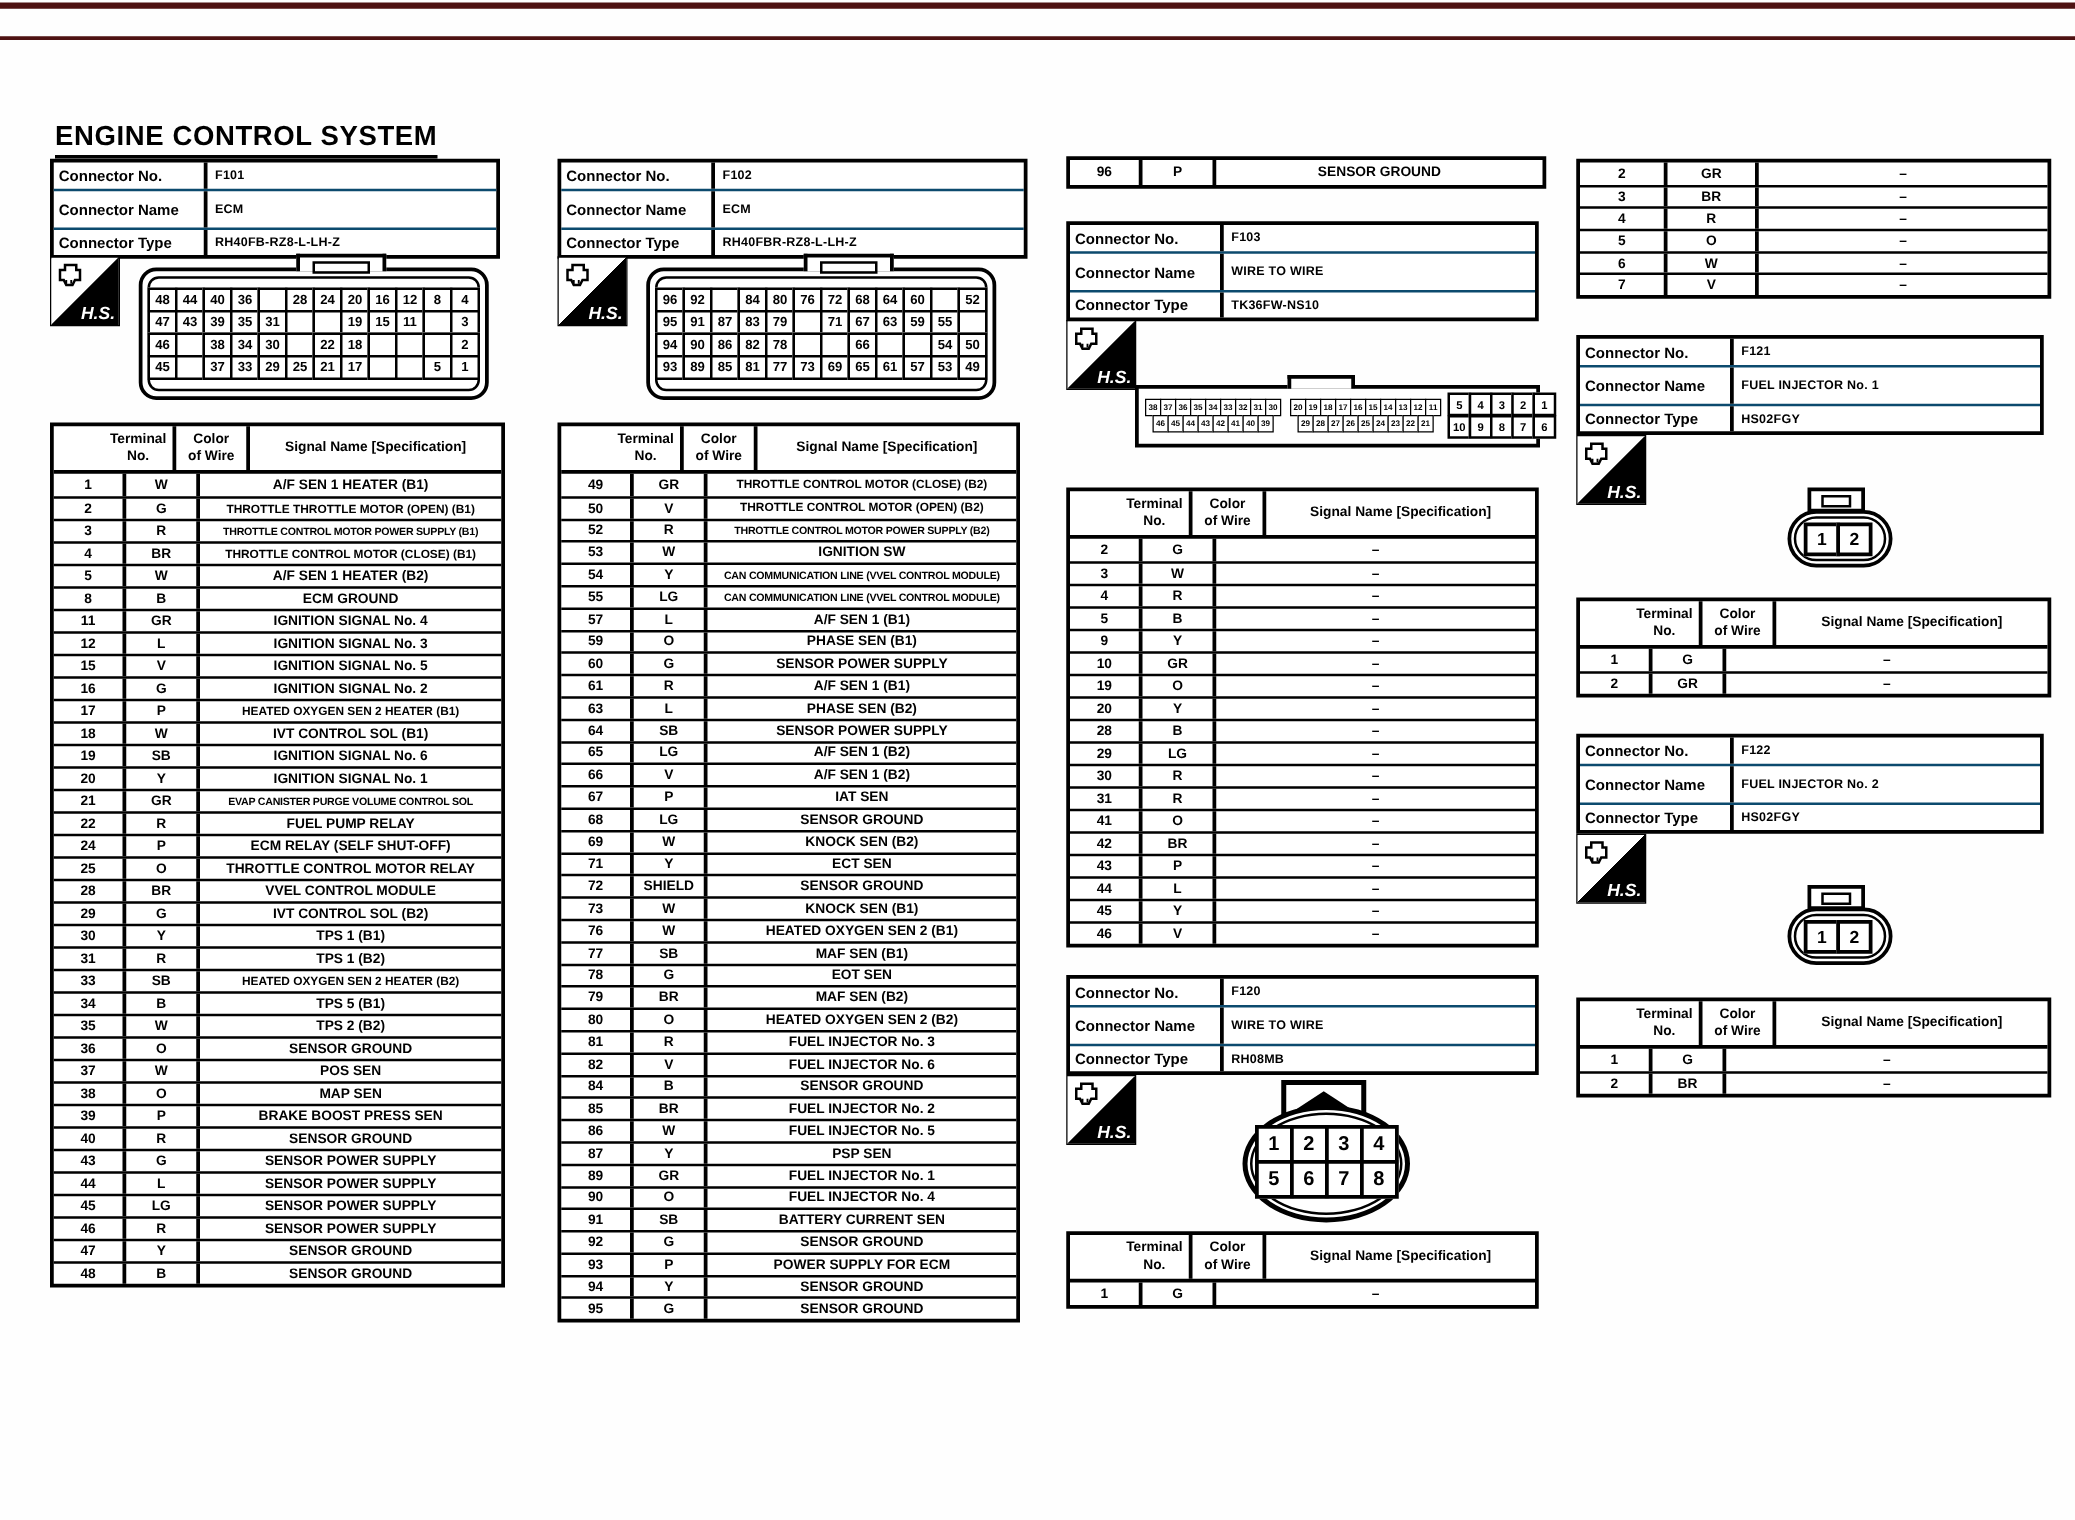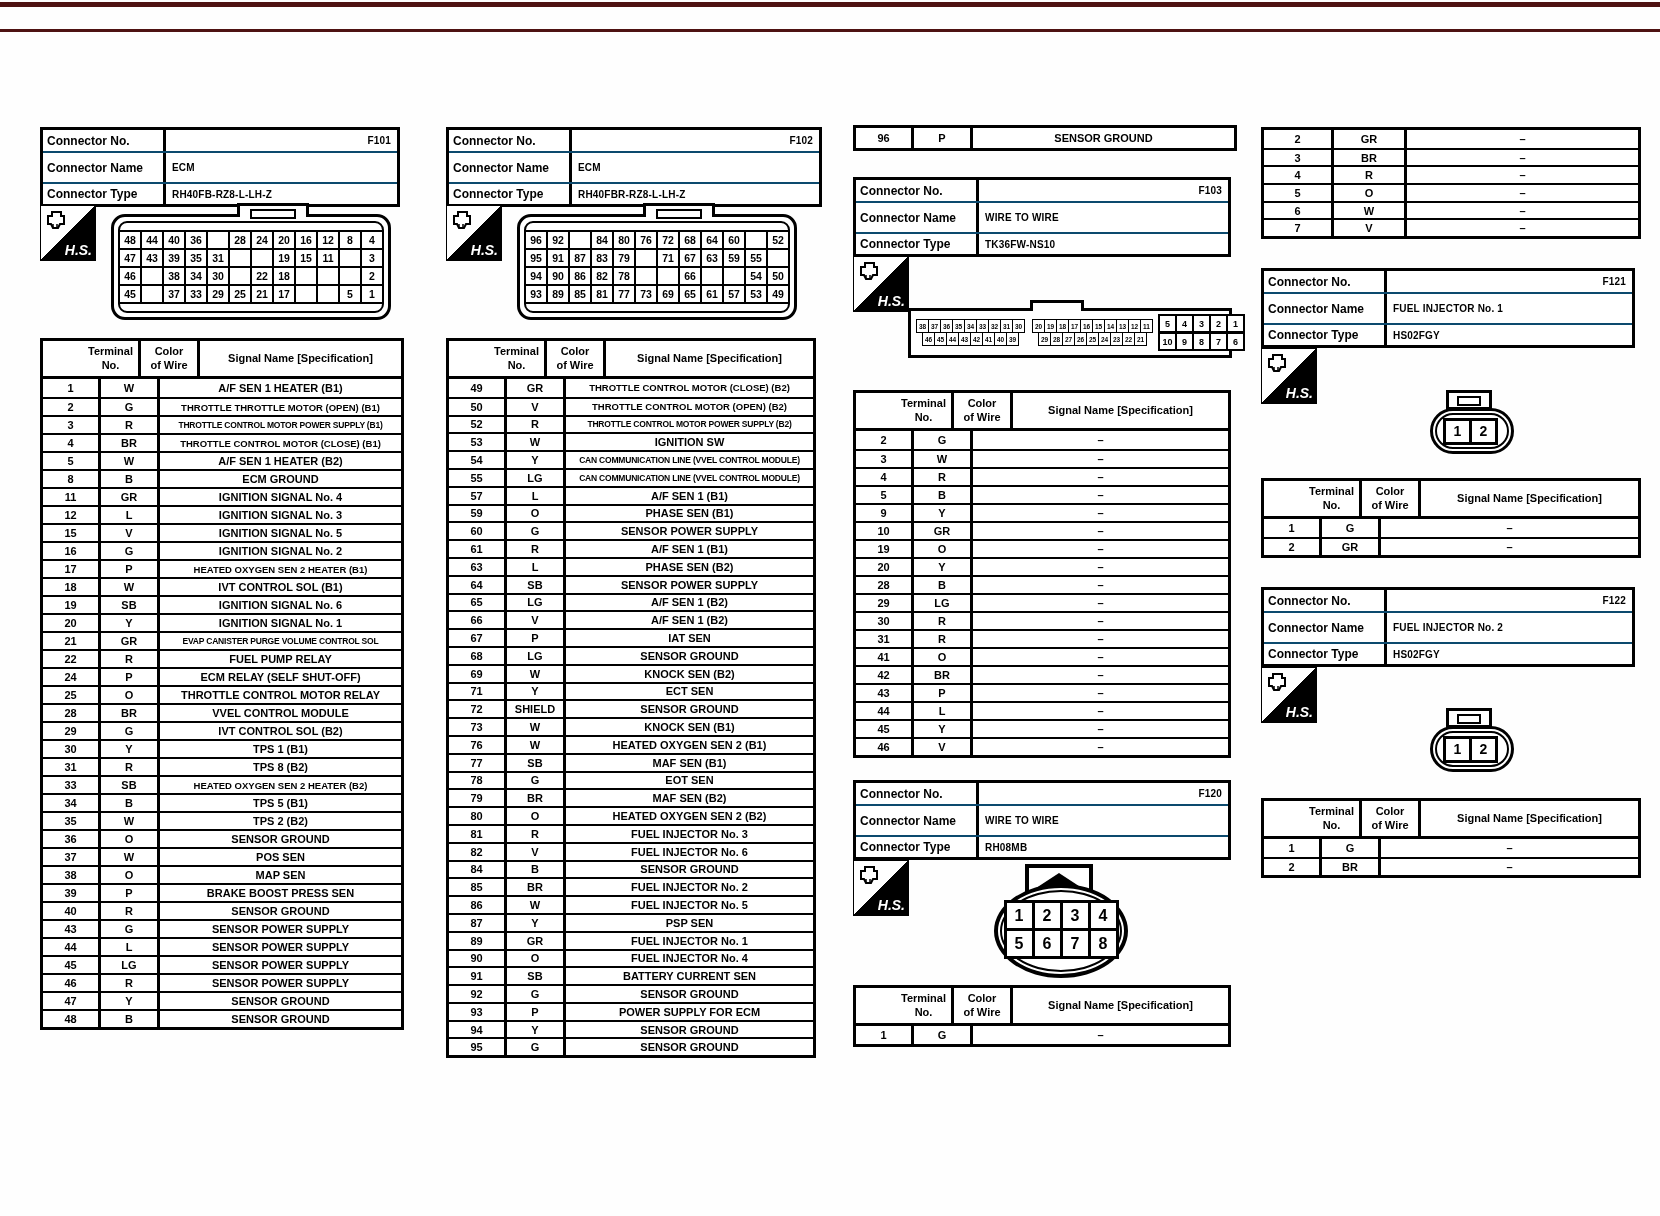--- a/index.html
+++ b/index.html
@@ -6,21 +6,21 @@
   #canvas{position:relative;width:1660px;height:1216px;background:#fefefe;color:#000;
           font-family:"Liberation Sans","DejaVu Sans",sans-serif;overflow:hidden;}
   .rule{position:absolute;left:0;width:1660px;background:#4e1212;}
   .rule1{top:2px;height:5px;}
   .rule2{top:29px;height:3px;}
   #title{position:absolute;left:44px;top:96px;margin:0;font-size:22px;font-weight:700;
          letter-spacing:.5px;border-bottom:3px solid #000;padding-bottom:2px;}
   
   .info{position:absolute;border:3px solid #000;background:#fff;}
   .irow{display:flex;border-top:2px solid #0c4a6e;align-items:center;}
-  .irow:first-child{border-top:none;text-align:right;}
+  .irow:first-child{border-top:none;}
   .ilabel{width:112px;border-right:3px solid #000;padding:2px 4px;font-size:12px;font-weight:700;
           align-self:stretch;display:flex;align-items:center;}
   .ival{flex:1;padding:2px 6px;font-size:10px;font-weight:700;letter-spacing:.2px;}
   .r-no{height:21px;} .r-name{height:29px;} .r-type{height:20px;}
   
   .hs{position:absolute;width:54px;height:54px;background:linear-gradient(to bottom right,#fff 0 49.5%,#000 50%);
       border:1px solid #000;}
   .hs-text{position:absolute;right:3px;bottom:2px;color:#fff;font-weight:700;font-style:italic;font-size:14px;}
   .hs-glyph{position:absolute;left:1px;top:1px;}
   
@@ -78,20 +78,21 @@
   .soval .inner{position:absolute;inset:2px;border:2px solid #000;border-radius:20px;}
   .soval .pinlist{display:flex;position:relative;z-index:2;}
   .soval .pincell{width:23px;height:21px;border-width:3px;margin-left:-3px;font-size:14px;}
 </style>
 </head>
 <body>
 
 <div id="canvas">
   <div class="rule rule1"></div>
   <div class="rule rule2"></div>
+  <h1 id="title">ENGINE CONTROL SYSTEM</h1>
 
   <div class="info" style="left:40px;top:127px;width:354px;">
     <div class="irow r-no">
       <div class="ilabel">Connector No.</div>
       <div class="ival">F101</div>
     </div>
     <div class="irow r-name">
       <div class="ilabel">Connector Name</div>
       <div class="ival">ECM</div>
     </div>
@@ -287,21 +288,21 @@
           <div class="tcell c2">IVT CONTROL SOL (B2)</div>
         </div>
         <div class="trow">
           <div class="tcell c0">30</div>
           <div class="tcell c1">Y</div>
           <div class="tcell c2">TPS 1 (B1)</div>
         </div>
         <div class="trow">
           <div class="tcell c0">31</div>
           <div class="tcell c1">R</div>
-          <div class="tcell c2">TPS 8 (B2)</div>
+          <div class="tcell c2">TPS 1 (B2)</div>
         </div>
         <div class="trow">
           <div class="tcell c0">33</div>
           <div class="tcell c1">SB</div>
           <div class="tcell c2 small">HEATED OXYGEN SEN 2 HEATER (B2)</div>
         </div>
         <div class="trow">
           <div class="tcell c0">34</div>
           <div class="tcell c1">B</div>
           <div class="tcell c2">TPS 5 (B1)</div>

